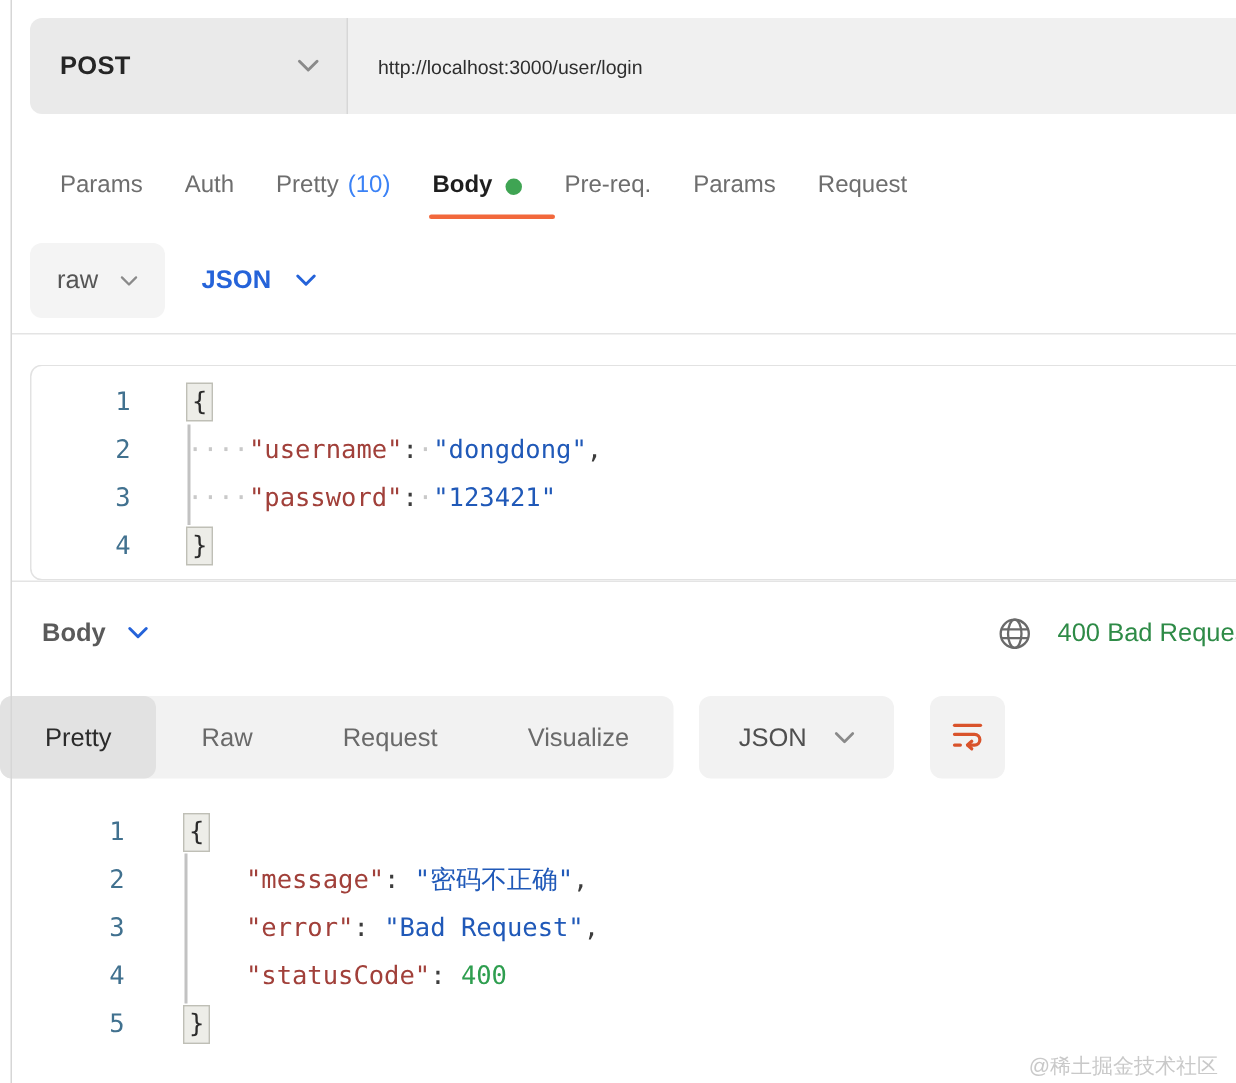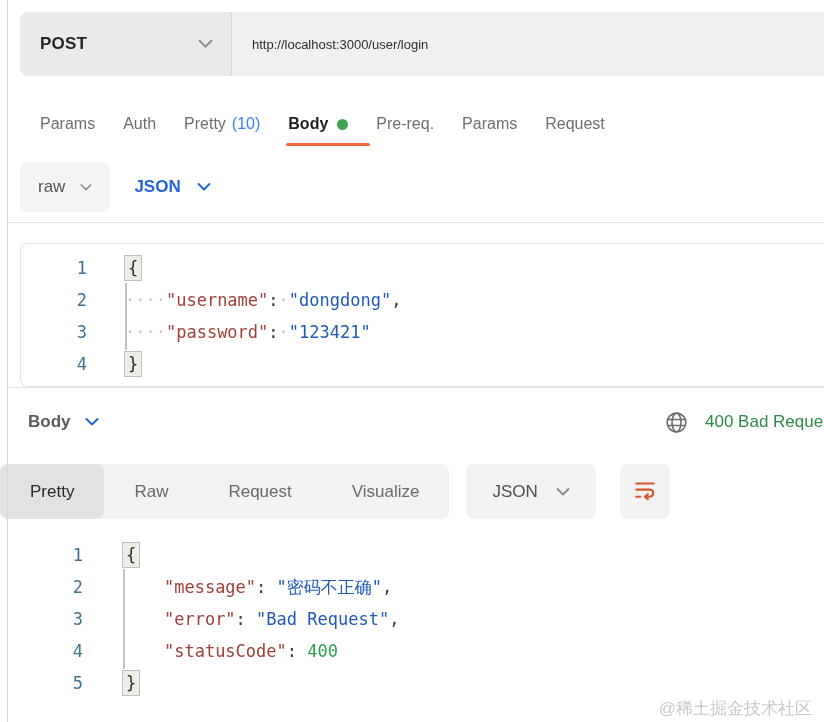--- a/index.html
+++ b/index.html
@@ -170,21 +170,21 @@
   }
   .wrap-btn {
     display: flex; align-items: center; justify-content: center;
     width: 50px; height: 55px; margin-left: 24px;
     background: #f2f2f2; border: none; border-radius: 8px;
     cursor: pointer; color: #d9532b;
   }
 
   .watermark {
     position: absolute; right: 12px; bottom: 2px;
-    font-size: 17px; color: #c9c9c9;
+    font-size: 14px; color: #c9c9c9;
   }
 </style>
 </head>
 <body>
 
 <div class="app">
   <div class="pane-line"></div>
 
   <div class="url-bar">
     <div class="method">

